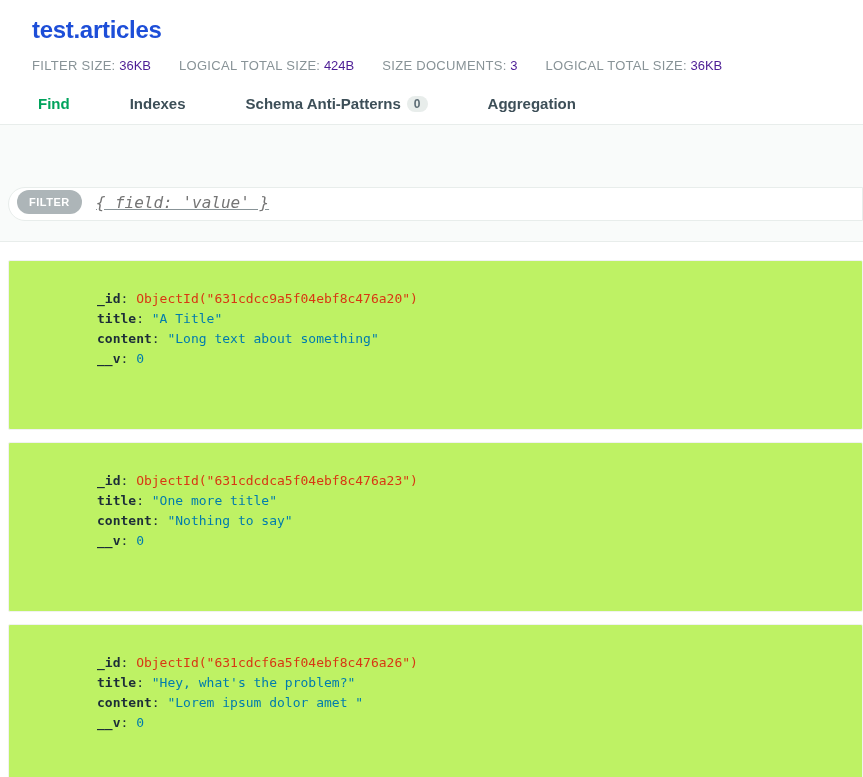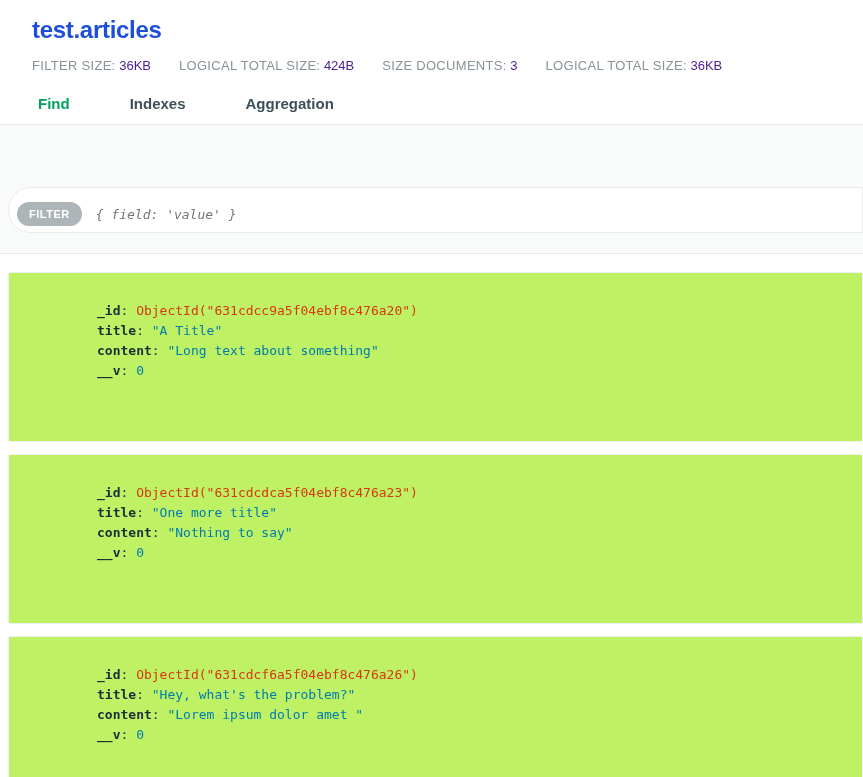--- a/index.html
+++ b/index.html
@@ -60,41 +60,42 @@
       border-top: 1px solid #e8edeb;
       border-bottom: 1px solid #e8edeb;
       padding: 62px 0 20px 8px;
     }
     .filter-bar {
       display: flex;
       align-items: center;
       background: #fff;
       border: 1px solid #e8edeb;
       border-radius: 24px 0 0 24px;
-      padding: 14px 10px 6px 8px;
+      padding: 2px 10px 6px 8px;
       gap: 14px;
     }
     .filter-pill {
       background: #adb5b8;
       color: #fff;
       font-size: 11px;
       font-weight: 700;
       letter-spacing: 0.5px;
       padding: 6px 12px;
       border-radius: 14px;
     }
     .filter-input {
       border: none;
       outline: none;
       flex: 1;
       font-family: "Menlo", "Consolas", monospace;
-      font-size: 13px;
+      font-size: 16px;
       font-style: italic;
       color: #889397;
       background: transparent;
+      text-decoration: underline;
     }
     .docs { padding: 18px 0 0 8px; }
     .doc-card {
       background: #bef264;
       border: 1px solid #f0f2f1;
       border-radius: 2px;
       padding: 28px 0 60px 88px;
       margin-bottom: 12px;
       font-family: "Menlo", "Consolas", monospace;
       font-size: 13px;
@@ -129,20 +130,24 @@
     </div>
     <div>
       <span class="stat-label">LOGICAL TOTAL SIZE:</span>
       <span class="stat-value">36KB</span>
     </div>
   </div>
 
   <div class="tabs">
     <div class="tab active">Find</div>
     <div class="tab">Indexes</div>
+    <div class="tab">
+      <span>Schema Anti-Patterns</span>
+      <span class="badge-count">0</span>
+    </div>
     <div class="tab">Aggregation</div>
   </div>
 </div>
 
 <div class="filter-section">
   <div class="filter-bar">
     <span class="filter-pill">FILTER</span>
     <input class="filter-input" type="text" placeholder="{ field: 'value' }" style="">
   </div>
 </div>

